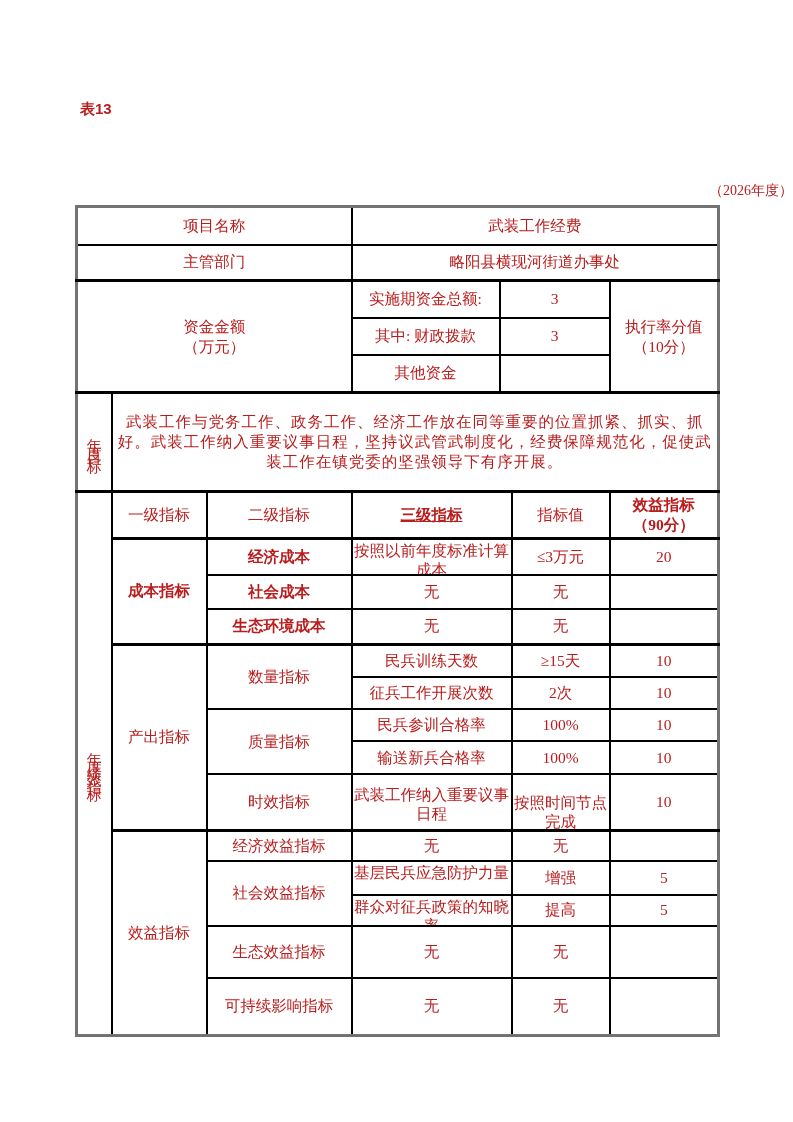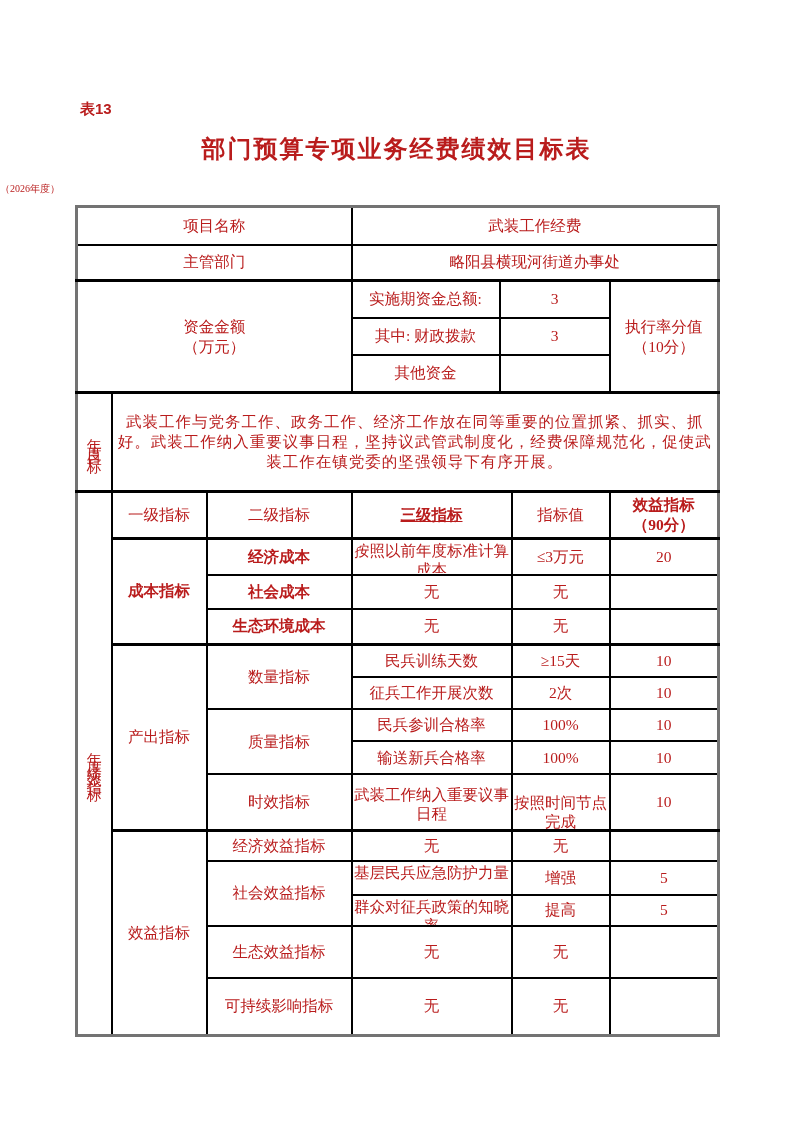--- a/index.html
+++ b/index.html
@@ -2,27 +2,27 @@
 <html><head>
 <meta charset="utf-8">
 <style>
   html,body{margin:0;padding:0;background:#fff;}
   .page{position:relative;width:793px;height:1122px;background:#ffffff;
         font-family:"Liberation Serif",serif;color:#b91c1c;overflow:hidden;}
   .tag{position:absolute;left:80px;top:100px;
        font-family:"Liberation Sans",sans-serif;font-size:15px;font-weight:600;}
   .title{position:absolute;left:0;top:133px;width:100%;text-align:center;
          font-size:24px;font-weight:bold;letter-spacing:2px;}
-  .subtitle{position:absolute;left:0;top:182px;width:100%;text-align:left;font-size:10px;}
+  .subtitle{position:absolute;left:0;top:182px;width:100%;text-align:right;font-size:14px;}
 
   table.main{position:absolute;left:75px;top:205px;width:642px;
              border-collapse:collapse;table-layout:fixed;border:3px solid #737373;}
   table.main td{border:2px solid #000;text-align:center;vertical-align:middle;
                 font-size:15.5px;padding:0;overflow:hidden;line-height:20px;}
-  tr.sep > td{border-top:3px solid #000;border-radius:18px;}
+  tr.sep > td{border-top:3px solid #000;}
 
   .b{font-weight:bold;}
   .pre{white-space:pre-line;line-height:25px;margin-top:24px;}
   .prew{white-space:pre-line;line-height:22px;}
   .l3{text-align:left;padding:1px 3px 1px 5px;font-size:16px;}
   .vt{vertical-align:top;}
   .ar{text-align:right;padding-right:10px;}
   .vtext{display:inline-block;writing-mode:vertical-rl;text-orientation:upright;
          letter-spacing:7px;font-size:15px;line-height:30px;}
   .goalcell{text-align:justify;vertical-align:top;
@@ -30,21 +30,20 @@
   .clip{overflow:hidden;line-height:19px;padding-top:1px;}
   .clipc{overflow:hidden;line-height:19px;padding-top:18px;text-align:center;}
   .h33{height:33px;} .h36{height:36px;} .h31{height:31px;} .h28{height:28px;}
   .head3{font-size:16px;font-weight:bold;text-decoration:underline;}
 </style>
 </head>
 <body>
 
 <div class="page">
   <div class="tag">表13</div>
-  <div class="title">部门预算专项业务经费绩效目标表</div>
   <div class="subtitle">（2026年度）</div>
 
   <table class="main">
     <colgroup>
       <col style="width:35px">
         <col style="width:95px">
         <col style="width:145px">
       <col style="width:148px">
         <col style="width:12px">
         <col style="width:98px">

